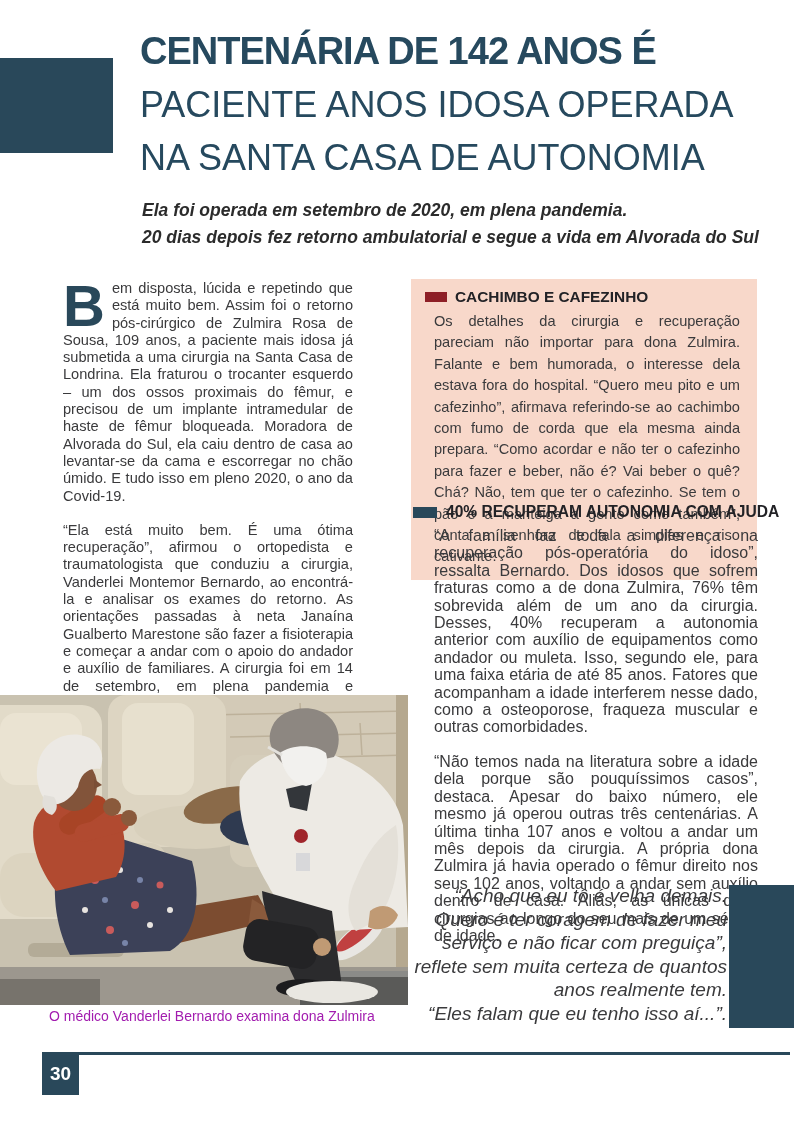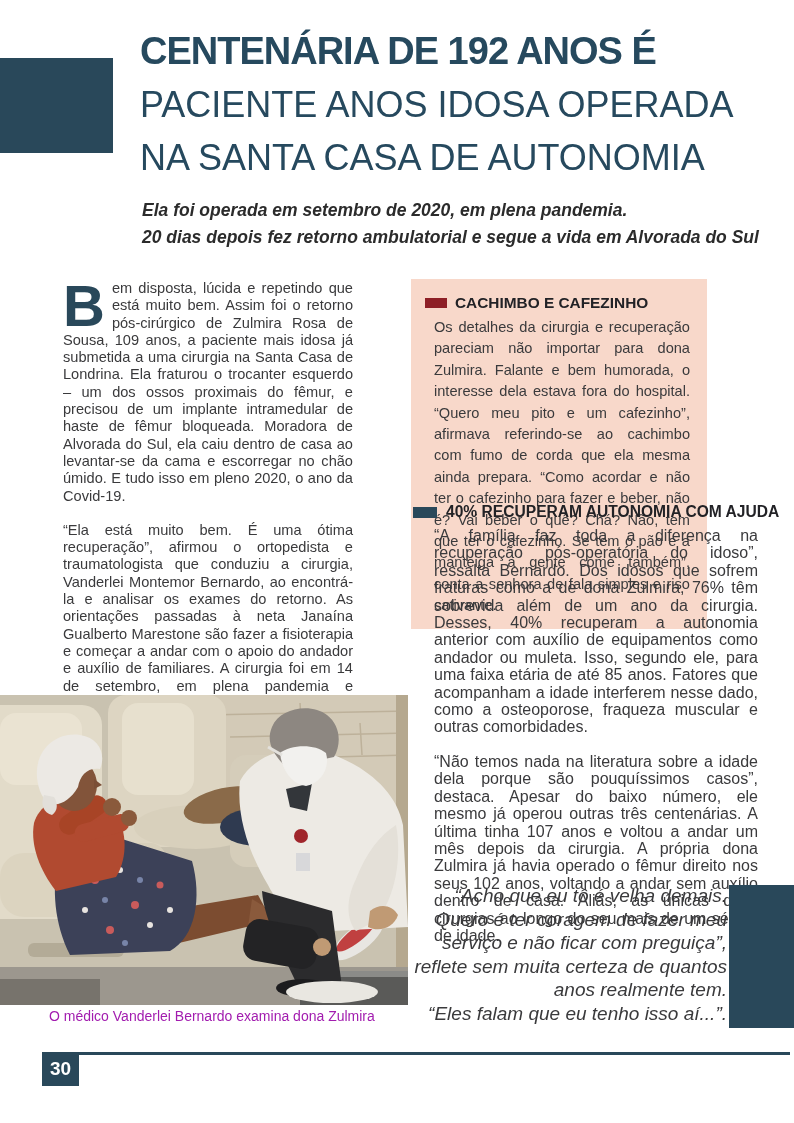--- a/index.html
+++ b/index.html
@@ -20,22 +20,22 @@
   
   .col-left{position:absolute;left:63px;top:280px;width:290px;}
   .body-p{margin:0;font-size:14.6px;line-height:17.3px;text-align:justify;color:#3a3a3c;}
   .body-p + .body-p{margin-top:17px;}
   .dropcap{
     float:left;font-size:58px;line-height:46px;font-weight:700;color:var(--accent-dark,#29485a);
     margin:3px 7px 0 0;
   }
   
   .pink-box{
-    position:absolute;left:411px;top:279px;width:296px;min-height:199px;box-sizing:border-box;
-    background:var(--box-bg,#f8d8ca);padding:15px 17px 12px 23px;
+    position:absolute;left:411px;top:279px;width:346px;min-height:199px;box-sizing:border-box;
+    background:var(--box-bg,#f8d8ca);padding:9px 17px 12px 23px;
   }
   .box-heading-row{display:flex;align-items:center;margin-left:-9px;}
   .bullet{display:inline-block;flex:0 0 auto;}
   .bullet.maroon{width:22px;height:10px;background:var(--box-bullet,#8e1f26);margin-right:8px;}
   .bullet.teal{width:24px;height:11px;background:var(--accent-dark,#29485a);margin-right:9px;}
   .box-heading{margin:0;font-size:15.4px;font-weight:700;color:#222226;letter-spacing:0;}
   .pink-box p{margin:5px 0 0 0;font-size:14.6px;line-height:21.4px;text-align:justify;color:#3a3a3c;}
   
   .stats{position:absolute;left:411px;top:503px;width:347px;}
   .stats-heading-row{display:flex;align-items:center;margin-left:2px;}
@@ -49,33 +49,33 @@
     text-align:right;white-space:pre-line;
   }
   .quote-square{position:absolute;left:729px;top:885px;width:65px;height:143px;background:var(--accent-dark,#29485a);}
   
   .photo{position:absolute;left:0;top:695px;width:408px;height:310px;margin:0;}
   .photo svg{display:block;}
   .caption{position:absolute;left:49px;top:1008px;font-size:14px;color:#a21caf;}
   
   .footer-line{position:absolute;left:42px;top:1052px;width:748px;height:3px;background:var(--accent-dark,#29485a);}
   .page-number{
-    position:absolute;left:42px;top:1052px;width:37px;height:34px;background:var(--accent-dark,#29485a);
+    position:absolute;left:42px;top:1052px;width:37px;height:43px;background:var(--accent-dark,#29485a);
     color:#ffffff;font-size:19px;font-weight:700;display:flex;align-items:center;justify-content:center;
   }
 </style>
 </head>
 <body>
 
 <div class="page">
 
   <div class="title-square"></div>
 
   <h1 class="headline">
-    <span class="h-bold">CENTENÁRIA DE 192 ANOS É</span>
+    <span class="h-bold">CENTENÁRIA DE 142 ANOS É</span>
     <span class="h-light">PACIENTE ANOS IDOSA OPERADA</span>
     <span class="h-light">NA SANTA CASA DE AUTONOMIA</span>
   </h1>
 
   <p class="subtitle">Ela foi operada em setembro de 2020, em plena pandemia.
 20 dias depois fez retorno ambulatorial e segue a vida em Alvorada do Sul</p>
 
   <div class="col-left">
     <p class="body-p"><span class="dropcap">B</span><span>em disposta, lúcida e repetindo que está muito bem. Assim foi o retorno pós-cirúrgico de Zulmira Rosa de Sousa, 109 anos, a paciente mais idosa já submetida a uma cirurgia na Santa Casa de Londrina. Ela fraturou o trocanter esquerdo – um dos ossos proximais do fêmur, e precisou de um implante intramedular de haste de fêmur bloqueada. Moradora de Alvorada do Sul, ela caiu dentro de casa ao levantar-se da cama e escorregar no chão úmido. E tudo isso em pleno 2020, o ano da Covid-19.</span></p>
     <p class="body-p">“Ela está muito bem. É uma ótima recuperação”, afirmou o ortopedista e traumatologista que conduziu a cirurgia, Vanderlei Montemor Bernardo, ao encontrá-la e analisar os exames do retorno. As orientações passadas à neta Janaína Gualberto Marestone são fazer a fisioterapia e começar a andar com o apoio do andador e auxílio de familiares. A cirurgia foi em 14 de setembro, em plena pandemia e transcorreu normalmente, de acordo com o médico. A alta hospitalar foi 48 horas depois.</p>

